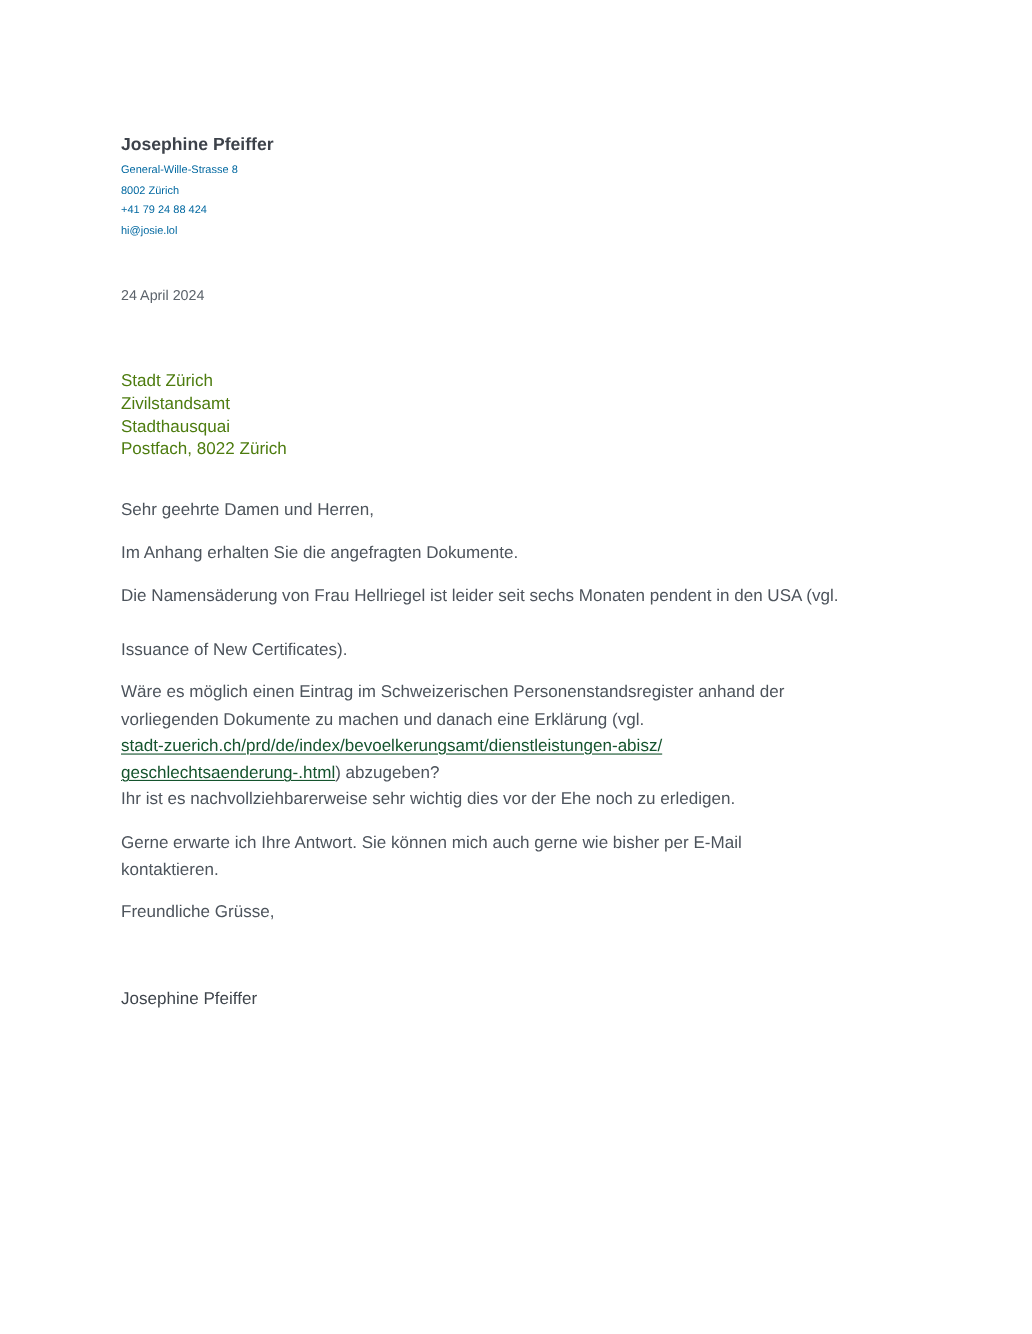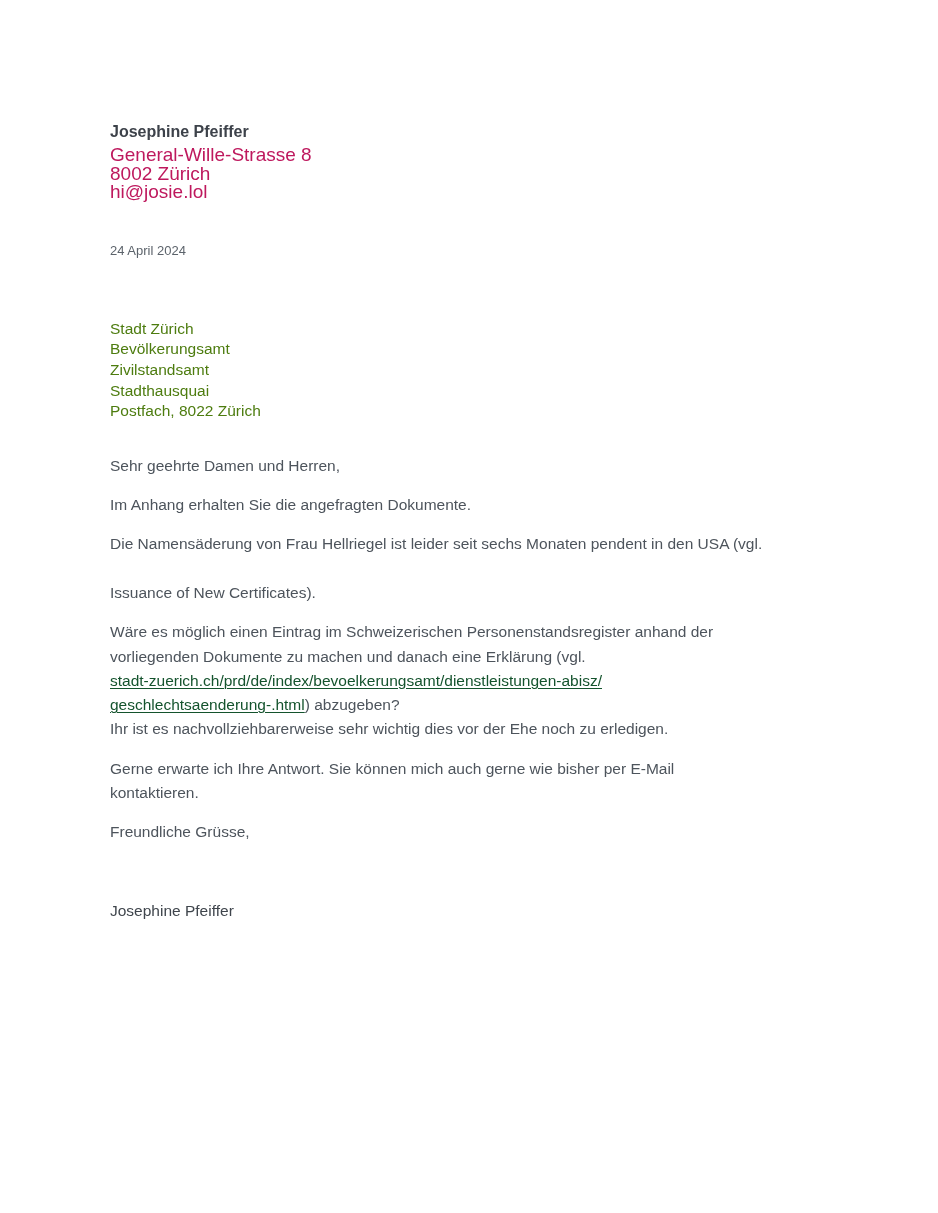--- a/index.html
+++ b/index.html
@@ -17,22 +17,22 @@
     overflow: hidden;
   }
   .sender-name {
     font-size: 16px;
     font-weight: 700;
     color: #3d424a;
     line-height: 23px;
   }
   .sender-lines {
     margin-top: 3px;
-    font-size: 19px;
-    color: #be185d;
+    font-size: 10px;
+    color: #0369a1;
     line-height: 18.6px;
   }
   .date-line {
     margin-top: 38px;
     font-size: 13px;
     color: #5c636b;
     line-height: 22px;
   }
   .recipient {
     margin-top: 57px;
@@ -64,29 +64,29 @@
 </head>
 <body>
 
 <div class="sheet">
 
   <div>
     <div class="sender-name">Josephine Pfeiffer</div>
     <div class="sender-lines">
       <div>General-Wille-Strasse 8</div>
       <div>8002 Zürich</div>
+      <div>+41 79 24 88 424</div>
       <div>hi@josie.lol</div>
     </div>
   </div>
 
   <div class="date-line">24 April 2024</div>
 
   <div class="recipient">
     <div>Stadt Zürich</div>
-    <div>Bevölkerungsamt</div>
     <div>Zivilstandsamt</div>
     <div>Stadthausquai</div>
     <div>Postfach, 8022 Zürich</div>
   </div>
 
   <div class="letter-body">
     <p>Sehr geehrte Damen und Herren,</p>
 
     <p>Im Anhang erhalten Sie die angefragten Dokumente.</p>
 

